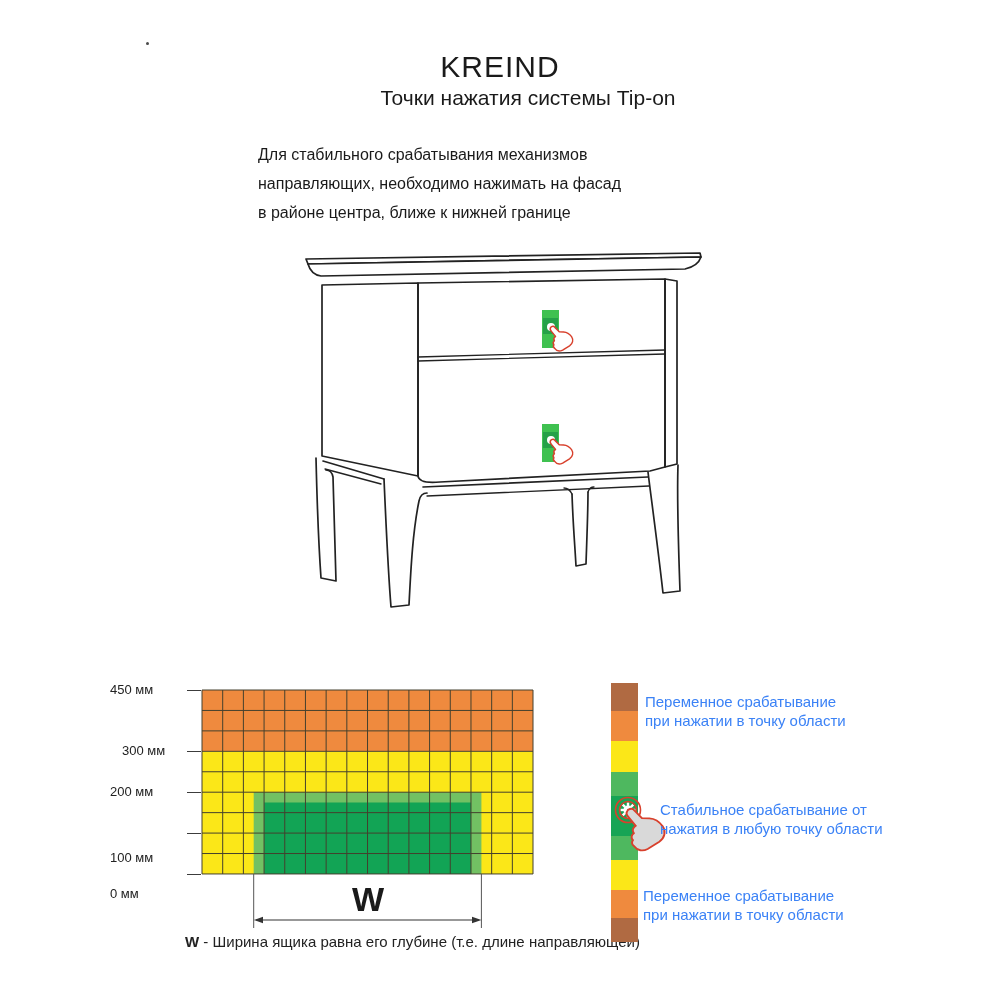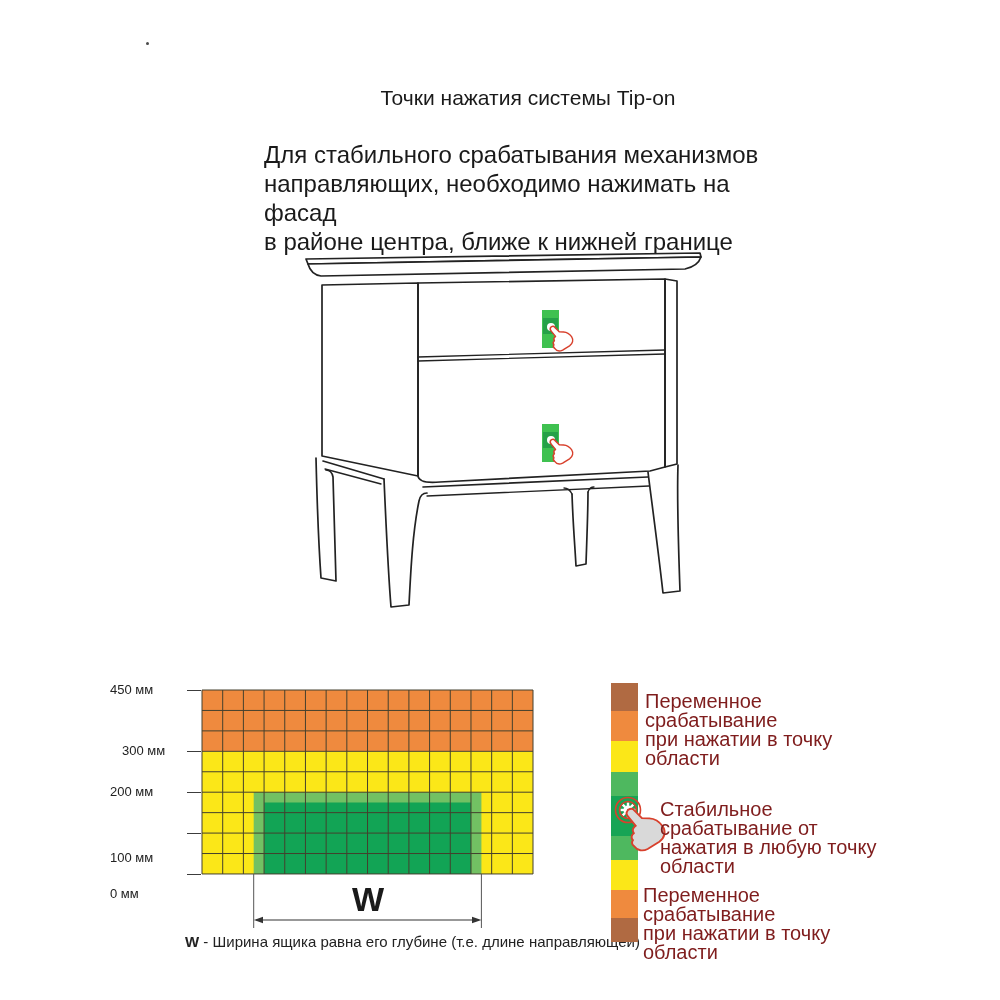--- a/index.html
+++ b/index.html
@@ -2,41 +2,42 @@
 <html><head>
 <meta charset="utf-8">
 <style>
   html,body{margin:0;padding:0;background:#fff;}
   #page{position:relative;width:1000px;height:1000px;background:#fff;overflow:hidden;
         font-family:"Liberation Sans","DejaVu Sans",sans-serif;color:#1a1a1a;}
   .abs{position:absolute;}
   .ml{white-space:pre-line;}
   #title{left:0;top:50px;width:1000px;text-align:center;font-size:30px;letter-spacing:1px;}
   #subtitle{left:0;top:86px;width:1000px;text-align:center;font-size:21px;padding-left:28px;}
-  #paragraph{left:264px;top:140px;width:520px;font-size:24px;line-height:29px;}
+  #paragraph{left:258px;top:140px;width:520px;font-size:16px;line-height:29px;}
   #tiny-dot{left:146px;top:42px;width:3px;height:3px;background:#4a4a4a;border-radius:50%;}
   .axis-label{width:75px;text-align:left;font-size:13px;color:#222;}
   .axis-tick{width:14px;height:1px;background:#3c3c3c;}
   #w-label{left:330px;top:880px;width:76px;text-align:center;font-size:34px;font-weight:bold;}
   #caption{left:185px;top:933px;font-size:15px;white-space:nowrap;color:#222;}
   #caption b{font-weight:bold;}
-  .legend-text{font-size:20px;line-height:19px;color:#7f1d1d;}
+  .legend-text{font-size:15px;line-height:19px;color:#3b82f6;}
   #legend-text-1{left:645px;top:692px;width:240px;}
   #legend-text-2{left:660px;top:800px;width:250px;}
   #legend-text-3{left:643px;top:886px;width:240px;}
   #legend-bar{left:611px;top:683px;width:27px;}
   #legend-bar div{width:27px;}
 </style>
 </head>
 <body>
 
 <div id="page">
 
   <div id="tiny-dot" class="abs"></div>
 
+  <div id="title" class="abs">KREIND</div>
   <div id="subtitle" class="abs">Точки нажатия системы Tip-on</div>
   <div id="paragraph" class="abs ml">Для стабильного срабатывания механизмов
 направляющих, необходимо нажимать на фасад
 в районе центра, ближе к нижней границе</div>
 
   <svg class="abs" style="left:280px;top:235px;" width="440" height="400" viewBox="0 0 440 400">
     <g fill="none" stroke="#222" stroke-width="1.7" stroke-linejoin="round" stroke-linecap="round">
       <g fill="#fff">
         <path d="M26,24 L420,18 L421,22 L28,29 Z"></path>
         <path d="M28,29 L421,22 C419,28 414,32 405,34 L41,41 C34,40 30,36 28,29 Z"></path>

